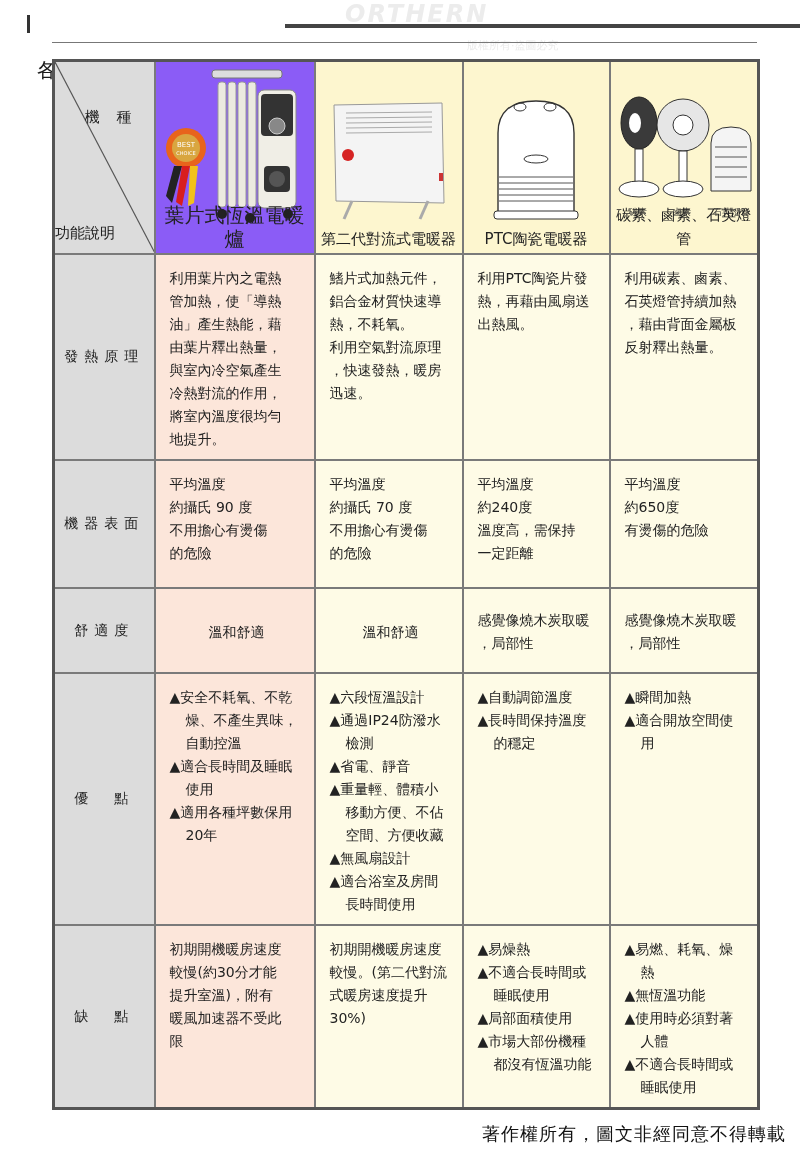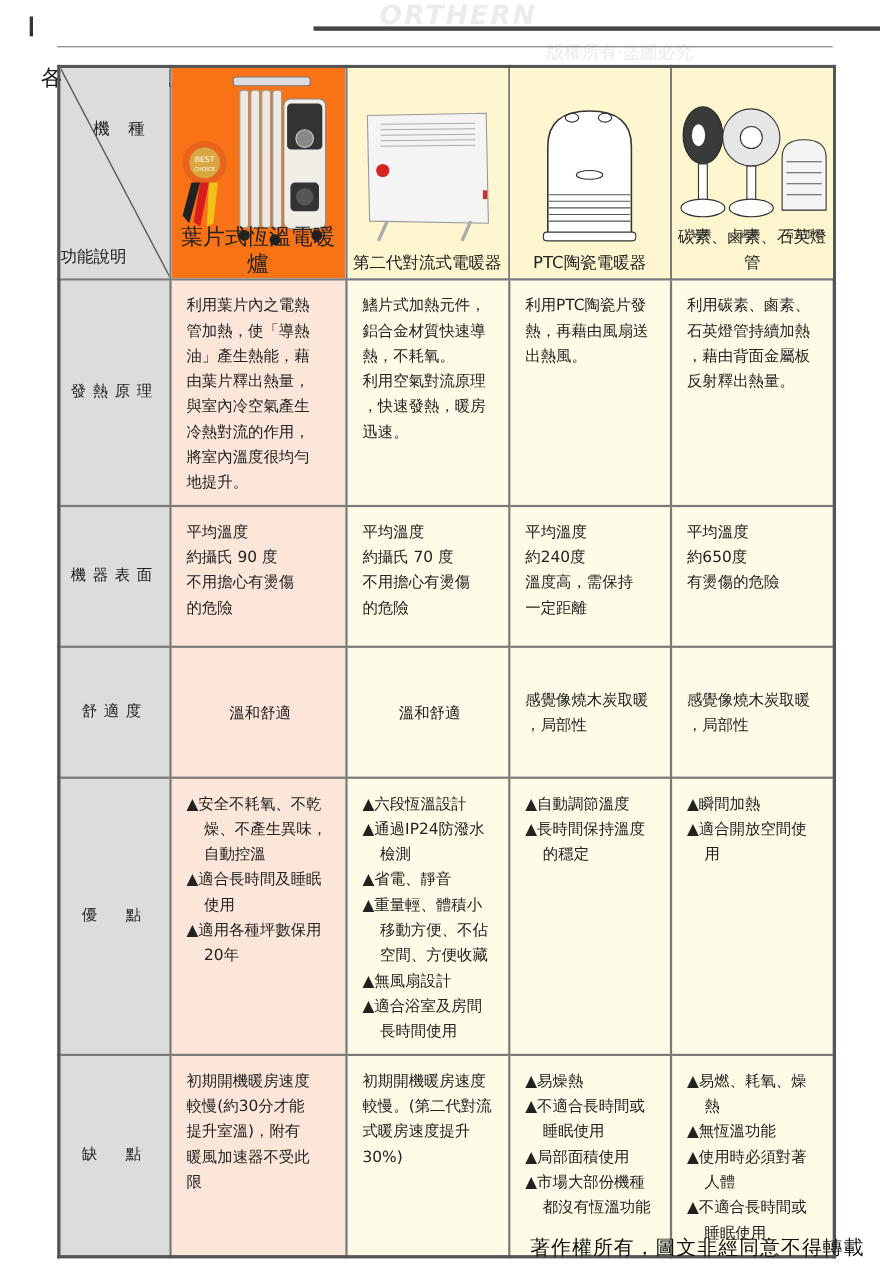--- a/index.html
+++ b/index.html
@@ -4,31 +4,31 @@
   <style>
     * { box-sizing: border-box; margin: 0; padding: 0; }
     html, body { width: 800px; height: 1153px; background: #ffffff; overflow: hidden; }
     body { position: relative; font-family: "DejaVu Sans", "Liberation Sans", sans-serif; color: #222; }
 
     .title-bar { position: absolute; left: 27px; top: 8px; width: 773px; height: 30px; }
     .title-bar .mark { position: absolute; left: 0; top: 7px; width: 3px; height: 18px; background: #333; }
     .title-bar .title { position: absolute; left: 10px; top: 2px; font-size: 20px; line-height: 26px; color: #1a1a1a; letter-spacing: 0px; margin-top: 47px; }
     .title-bar .rule { position: absolute; left: 258px; top: 16px; right: 0; height: 4px; background: #444; }
     .watermark { position: absolute; left: 318px; top: -8px; font-size: 24px; font-weight: bold; font-style: italic; color: #ececec; letter-spacing: 2px; }
-    .watermark-sub { position: absolute; left: 440px; top: 30px; font-size: 16px; color: #ebebeb; margin-left: 30px; }
+    .watermark-sub { position: absolute; left: 440px; top: 30px; font-size: 11px; color: #ebebeb; }
     .sub-rule { position: absolute; left: 52px; top: 42px; width: 705px; height: 1px; background: #777; }
 
     table.cmp { position: absolute; left: 52px; top: 59px; border-collapse: collapse; table-layout: fixed; width: 705px; }
     table.cmp td { border: 2px solid #7a7a7a; vertical-align: top; font-size: 14px; line-height: 23px; color: #222; }
     table.cmp { border: 3px solid #555; }
 
     .lbl { background: #dcdcdc; text-align: center; vertical-align: middle !important; letter-spacing: 6px; font-size: 14px; }
     .c1 { background: #fce6da; }
     .cy { background: #fefbe6; }
-    .hdr-c1 { background: #f97316; margin-top: 29px; }
+    .hdr-c1 { background: #8b5cf6; margin-top: 29px; }
     .hdr-cy { background: #fdf6cf; }
 
     .corner { position: relative; height: 193px; background: #dcdcdc; padding: 0 !important; overflow: hidden; }
     .corner svg { position: absolute; left: 0; top: 0; }
     .corner .top-lbl { position: absolute; right: 16px; top: 44px; font-size: 15px; letter-spacing: 6px; }
     .corner .bot-lbl { position: absolute; left: 0; bottom: 8px; font-size: 15px; }
 
     .prod { position: relative; height: 193px; padding: 0 !important; }
     .prod .pic { position: absolute; left: 0; right: 0; top: 6px; height: 155px; display: flex; justify-content: center; align-items: flex-end; }
     .prod .name { position: absolute; left: 0; right: 0; bottom: 2px; text-align: center; font-size: 15px; line-height: 24px; }
@@ -219,21 +219,21 @@
       <span class="line">溫度高，需保持</span>
       <span class="line">一定距離</span>
     </td>
     <td class="txt cy">
       <span class="line">平均溫度</span>
       <span class="line">約650度</span>
       <span class="line">有燙傷的危險</span>
     </td>
   </tr>
 
-  <tr style="height:119px">
+  <tr style="height:85px">
     <td class="lbl">舒適度</td>
     <td class="txt c1 center-mid">
       <span class="line">溫和舒適</span>
     </td>
     <td class="txt cy center-mid">
       <span class="line">溫和舒適</span>
     </td>
     <td class="txt cy mid">
       <span class="line">感覺像燒木炭取暖</span>
       <span class="line">，局部性</span>

